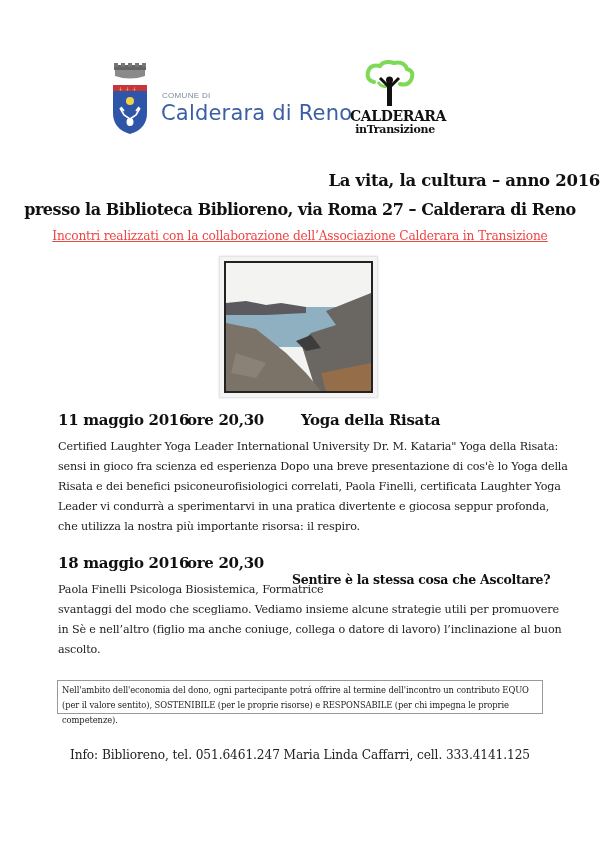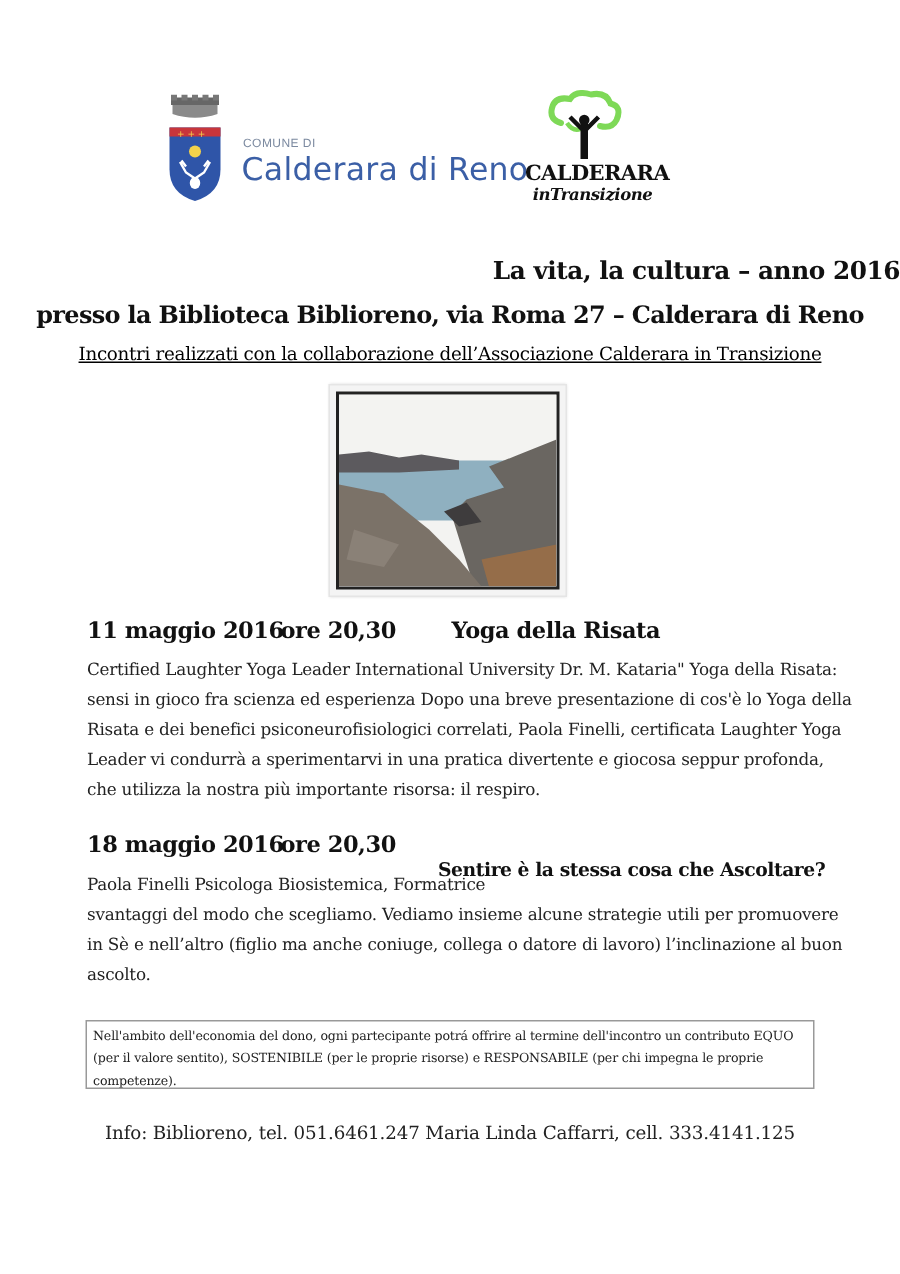--- a/index.html
+++ b/index.html
@@ -11,43 +11,43 @@
   .logo-comune { left: 108px; top: 63px; width: 200px; height: 75px; }
   .comune-sub { position: absolute; left: 54px; top: 28px; font-family: "Liberation Sans", sans-serif;
                 font-size: 8px; color: #7c8aa0; letter-spacing: 0.3px; }
   .comune-name { position: absolute; left: 53px; top: 38px; font-family: "DejaVu Sans", sans-serif;
                  font-size: 21px; color: #3b5fa6; letter-spacing: 0.2px; white-space: nowrap; text-align: right; }
   .logo-transizione { left: 350px; top: 60px; width: 90px; height: 80px; }
   .trans-title { position: absolute; left: 0; top: 48px; width: 90px; text-align: center;
                  font-family: "DejaVu Serif", serif; font-weight: bold; font-size: 14px; color: #111;
                  letter-spacing: -0.4px; }
   .trans-sub { position: absolute; left: 0; top: 63px; width: 90px; text-align: center;
-               font-family: "DejaVu Serif", serif; font-weight: bold; font-size: 11px; color: #111; letter-spacing: -0.3px; font-style: italic; }
+               font-family: "DejaVu Serif", serif; font-weight: bold; font-size: 11px; color: #111; letter-spacing: -0.3px; }
 
   
   .h1 { left: 0; top: 171px; width: 600px; text-align: right; font-weight: bold; font-size: 16.5px; letter-spacing: -0.3px; }
   .h2 { left: 0; top: 200px; width: 600px; text-align: center; font-weight: bold; font-size: 16px; letter-spacing: -0.45px; white-space: nowrap; }
   .subtitle { left: 0; top: 229px; width: 600px; text-align: center; font-size: 12.2px; text-decoration: underline;
-              letter-spacing: -0.2px; white-space: nowrap; color: #000000; }
+              letter-spacing: -0.2px; white-space: nowrap; color: #ef4444; }
 
   
   .photo { left: 219px; top: 256px; width: 157px; height: 140px; background: #f4f4f4;
            border: 1px solid #e5e5e5; box-shadow: 0 0 2px #ddd; }
   .photo-inner { position: absolute; left: 4px; top: 4px; width: 149px; height: 132px;
                  border: 2px solid #222; box-sizing: border-box; overflow: hidden; }
 
   
   .ev-head { left: 58px; font-weight: bold; font-size: 15px; letter-spacing: -0.3px; white-space: nowrap; }
   .ev-head span { position: absolute; white-space: nowrap; }
   .ev-title-small { font-size: 12.5px !important; }
 
   .para { left: 58px; width: 500px; font-size: 11.2px; line-height: 20px; color: #222; letter-spacing: -0.15px; }
   .para div { white-space: nowrap; }
 
-  .note-box { left: 57px; top: 680px; width: 486px; height: 46px; border: 1px solid #999;
+  .note-box { left: 57px; top: 680px; width: 486px; height: 34px; border: 1px solid #999;
               padding: 2px 4px; box-sizing: border-box; font-size: 8.4px; line-height: 15px; color: #222; letter-spacing: -0.1px; }
   .note-box div { white-space: nowrap; }
 
   .info { left: 58px; top: 748px; font-size: 12.2px; color: #222; letter-spacing: -0.1px; white-space: nowrap; margin-left: 12px; }
 </style>
 </head>
 <body>
 
 <div class="abs logo-comune">
   <svg width="40" height="72" viewBox="0 0 40 72" style="position:absolute;left:2px;top:0;">

